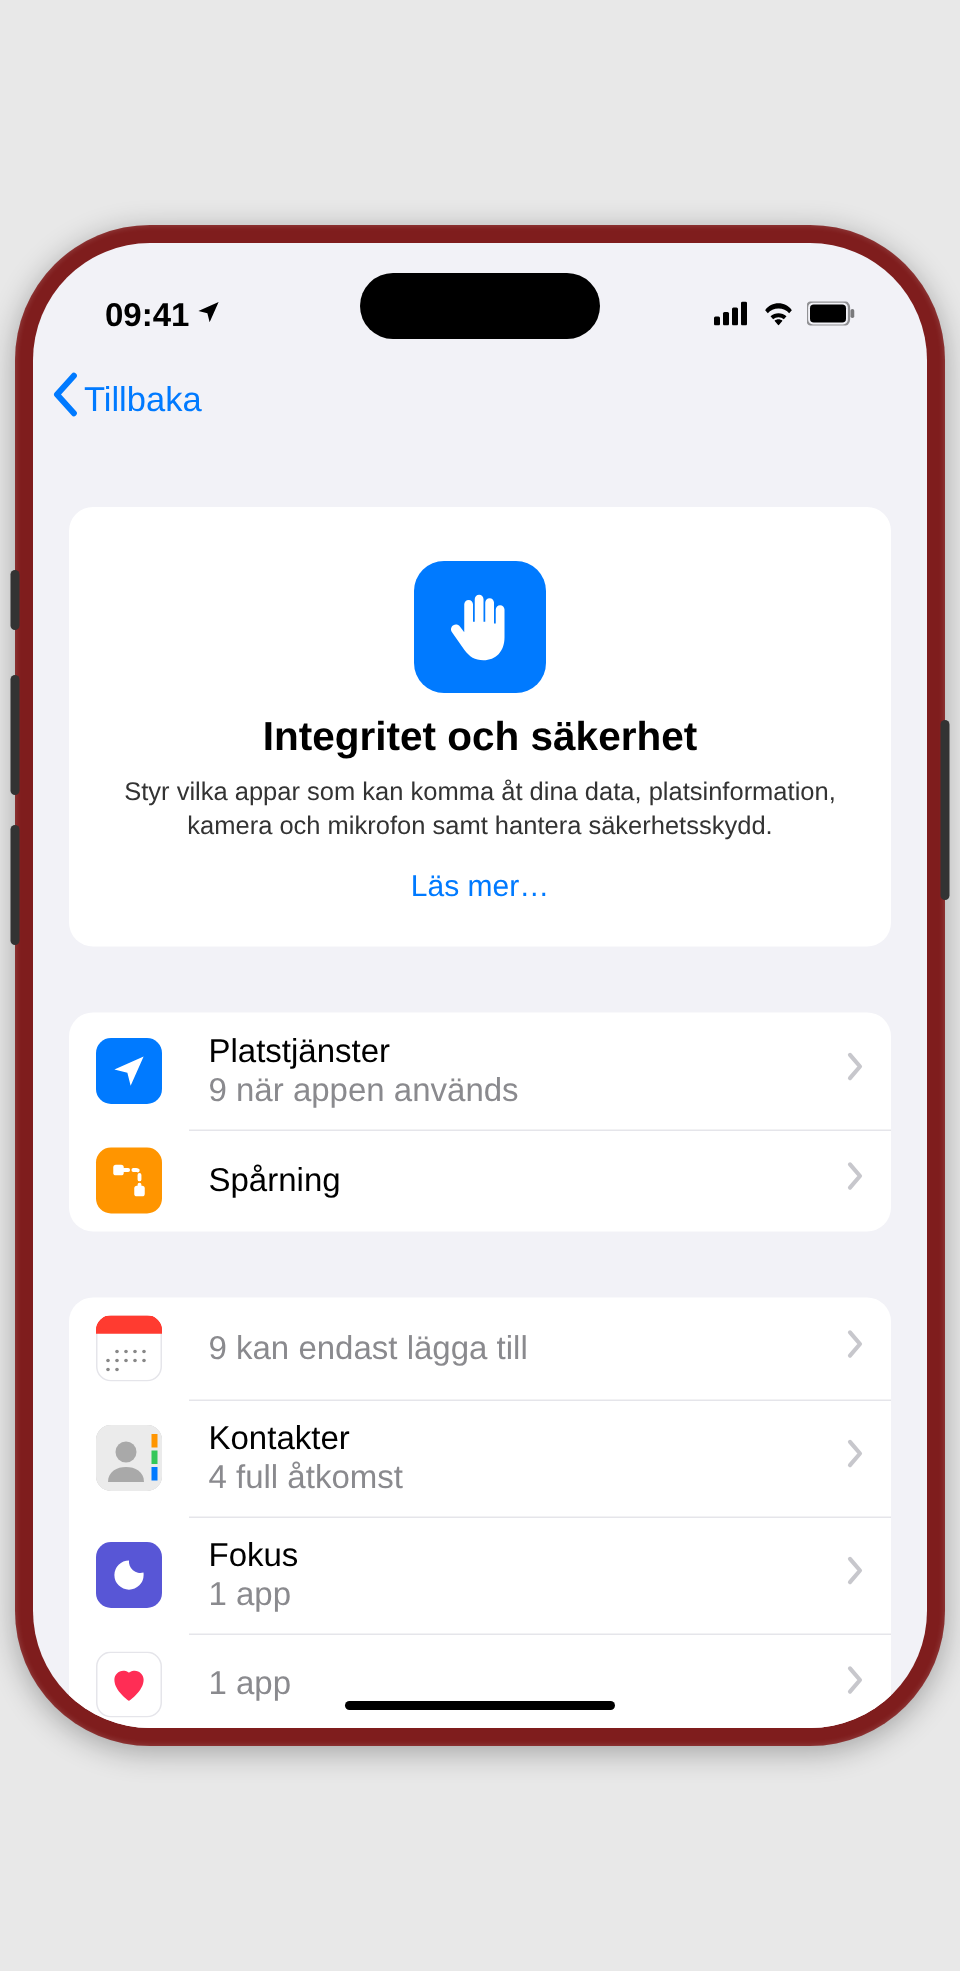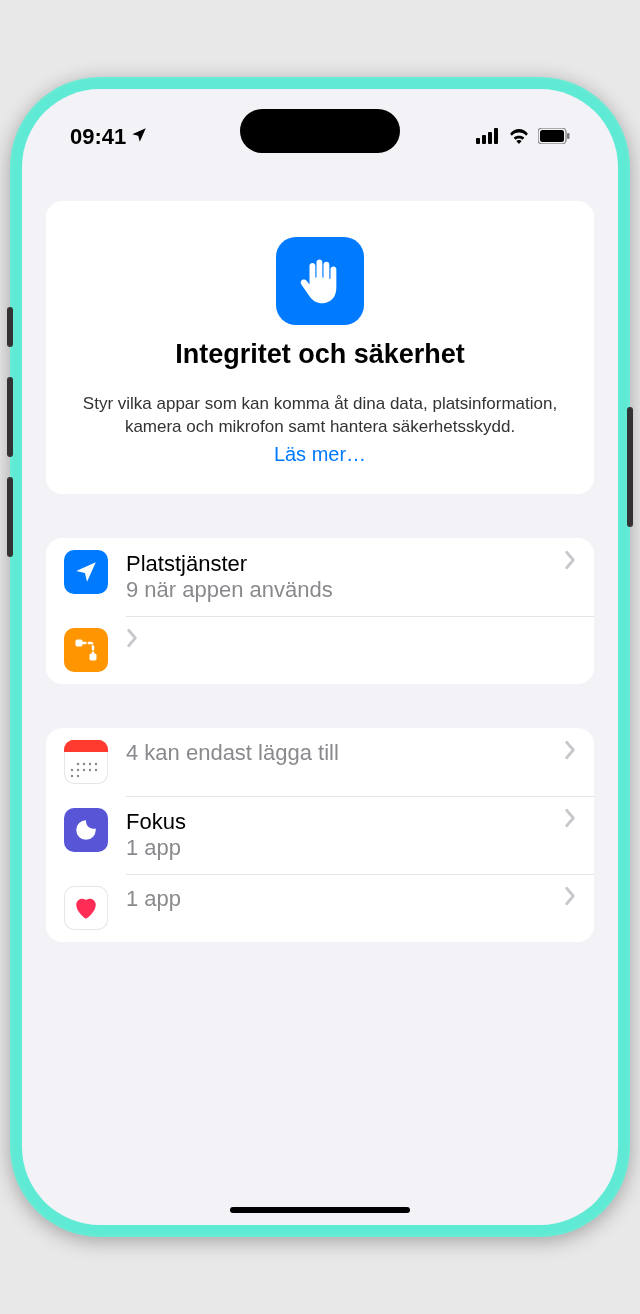--- a/index.html
+++ b/index.html
@@ -7,22 +7,22 @@
       width: 640px;
       height: 1314px;
       background: #e8e8e8;
       font-family: -apple-system, "SF Pro Text", "Helvetica Neue", Helvetica, Arial, sans-serif;
       display: flex;
       align-items: center;
       justify-content: center;
     }
     .phone-frame {
       width: 620px;
-      height: 1160px;
-      background: #5eead4;
+      height: 1014px;
+      background: #7f1d1d;
       border-radius: 90px;
       padding: 12px;
       box-shadow: 0 4px 20px rgba(0,0,0,0.3), inset 0 0 4px rgba(255,255,255,0.2);
       position: relative;
     }
     .phone-inner {
       width: 100%;
       height: 100%;
       background: #f2f2f7;
       border-radius: 78px;
@@ -90,44 +90,45 @@
       border-radius: 20px;
       margin: 0 auto 14px auto;
       display: flex;
       align-items: center;
       justify-content: center;
     }
     .hero-title {
       font-size: 27px;
       font-weight: 700;
       color: #000;
-      margin-bottom: 23px;
+      margin-bottom: 10px;
     }
     .hero-desc {
       font-size: 17px;
       line-height: 1.35;
       color: #333;
       margin: 0 auto;
     }
     .learn-more {
       color: #007aff;
       font-size: 20px;
       display: inline-block;
-      margin-top: 4px;
+      margin-top: 17px;
     }
     .list-section {
       background: #fff;
       border-radius: 16px;
       margin-top: 44px;
     }
     .list-section + .list-section { margin-top: 44px; }
     .list-row {
       display: flex;
+      align-items: center;
       padding: 12px 18px;
-      gap: 18px;
+      gap: 31px;
       position: relative;
     }
     .list-row + .list-row::before {
       content: "";
       position: absolute;
       top: 0;
       left: 80px;
       right: 0;
       height: 1px;
       background: #e5e5ea;
@@ -201,20 +202,30 @@
         <span>
           <svg width="32" height="16" viewBox="0 0 32 16">
             <rect x="0" y="0" width="28" height="16" rx="4" fill="none" stroke="#000" stroke-width="1.5" opacity="0.4"></rect>
             <rect x="2" y="2" width="24" height="12" rx="2.5" fill="#000"></rect>
             <rect x="29" y="5" width="2.5" height="6" rx="1.2" fill="#000" opacity="0.5"></rect>
           </svg>
         </span>
       </div>
     </div>
 
+    <div class="nav-bar">
+      <div class="back-button">
+        <span>
+          <svg width="22" height="30" viewBox="0 0 14 24" fill="none" stroke="#007aff" stroke-width="3.2" stroke-linecap="round" stroke-linejoin="round">
+              <polyline points="12,2 3,12 12,22"></polyline>
+            </svg>
+        </span>
+        <span>Tillbaka</span>
+      </div>
+    </div>
 
     <div class="content">
 
       <div class="hero-card">
         <div class="hero-icon">
           <svg width="56" height="56" viewBox="0 0 48 48" fill="#fff">
             <path d="M15 22V11c0-1.4 1.1-2.5 2.5-2.5S20 9.6 20 11v10h1V8c0-1.4 1.1-2.5 2.5-2.5S26 6.6 26 8v13h1V10c0-1.4 1.1-2.5 2.5-2.5S32 8.6 32 10v12h1V14c0-1.4 1.1-2.5 2.5-2.5S38 12.6 38 14v16c0 8-5 13-12 13-5 0-8-2-11-6l-7-10c-1-1.4-.6-3.2.8-4 1.2-.7 2.8-.4 3.7.7L15 27V22z"></path>
           </svg>
         </div>
         <div class="hero-title">Integritet och säkerhet</div>
@@ -239,20 +250,23 @@
               </svg>
           </span>
         </div>
         <div class="list-row">
           <div class="row-icon icon-tracking">
             <svg width="28" height="28" viewBox="0 0 24 24" fill="none" stroke="#fff" stroke-width="2.2" stroke-linecap="round">
               <rect x="3" y="3" width="6" height="6" rx="1.5" fill="#fff" stroke="none"></rect>
               <rect x="15" y="15" width="6" height="6" rx="1.5" fill="#fff" stroke="none"></rect>
               <path d="M9 6h7c2 0 2 2 2 2v7" stroke-dasharray="2.5 3"></path>
             </svg>
+          </div>
+          <div class="row-text">
+            <span class="row-title">Spårning</span>
           </div>
           <span class="chevron">
             <svg width="12" height="20" viewBox="0 0 10 18" fill="none" stroke="#c7c7cc" stroke-width="2.5" stroke-linecap="round" stroke-linejoin="round">
                 <polyline points="2,2 8,9 2,16"></polyline>
               </svg>
           </span>
         </div>
       </div>
 
       <div class="list-section">
@@ -269,21 +283,42 @@
               <circle cx="8" cy="30" r="1.2" fill="#888"></circle>
                 <circle cx="14" cy="30" r="1.2" fill="#888"></circle>
                 <circle cx="20" cy="30" r="1.2" fill="#888"></circle>
                 <circle cx="26" cy="30" r="1.2" fill="#888"></circle>
                 <circle cx="32" cy="30" r="1.2" fill="#888"></circle>
               <circle cx="8" cy="36" r="1.2" fill="#888"></circle>
                 <circle cx="14" cy="36" r="1.2" fill="#888"></circle>
             </svg>
           </div>
           <div class="row-text">
-            <span class="row-subtitle">4 kan endast lägga till</span>
+            <span class="row-subtitle">9 kan endast lägga till</span>
+          </div>
+          <span class="chevron">
+            <svg width="12" height="20" viewBox="0 0 10 18" fill="none" stroke="#c7c7cc" stroke-width="2.5" stroke-linecap="round" stroke-linejoin="round">
+                <polyline points="2,2 8,9 2,16"></polyline>
+              </svg>
+          </span>
+        </div>
+        <div class="list-row">
+          <div class="row-icon icon-contacts">
+            <svg width="44" height="44" viewBox="0 0 44 44">
+              <rect x="0" y="0" width="44" height="44" rx="10" fill="#ebebeb"></rect>
+              <circle cx="20" cy="18" r="7" fill="#a9a9a9"></circle>
+              <path d="M8 38c0-7 6-10 12-10s12 3 12 10" fill="#a9a9a9"></path>
+              <rect x="37" y="6" width="4" height="9" fill="#ff9500"></rect>
+              <rect x="37" y="17" width="4" height="9" fill="#34c759"></rect>
+              <rect x="37" y="28" width="4" height="9" fill="#007aff"></rect>
+            </svg>
+          </div>
+          <div class="row-text">
+            <span class="row-title">Kontakter</span>
+            <span class="row-subtitle">4 full åtkomst</span>
           </div>
           <span class="chevron">
             <svg width="12" height="20" viewBox="0 0 10 18" fill="none" stroke="#c7c7cc" stroke-width="2.5" stroke-linecap="round" stroke-linejoin="round">
                 <polyline points="2,2 8,9 2,16"></polyline>
               </svg>
           </span>
         </div>
         <div class="list-row">
           <div class="row-icon icon-focus">
             <svg width="26" height="26" viewBox="0 0 24 24" fill="#fff">

